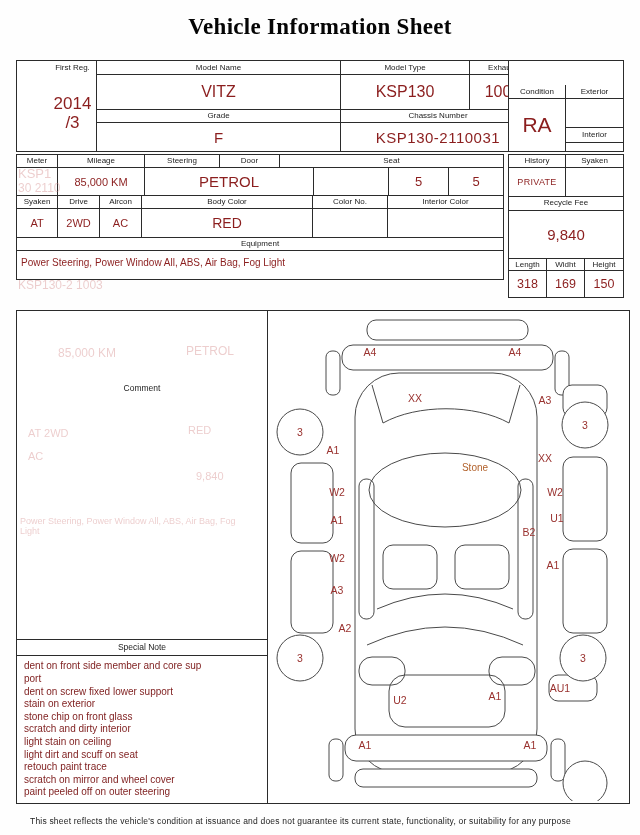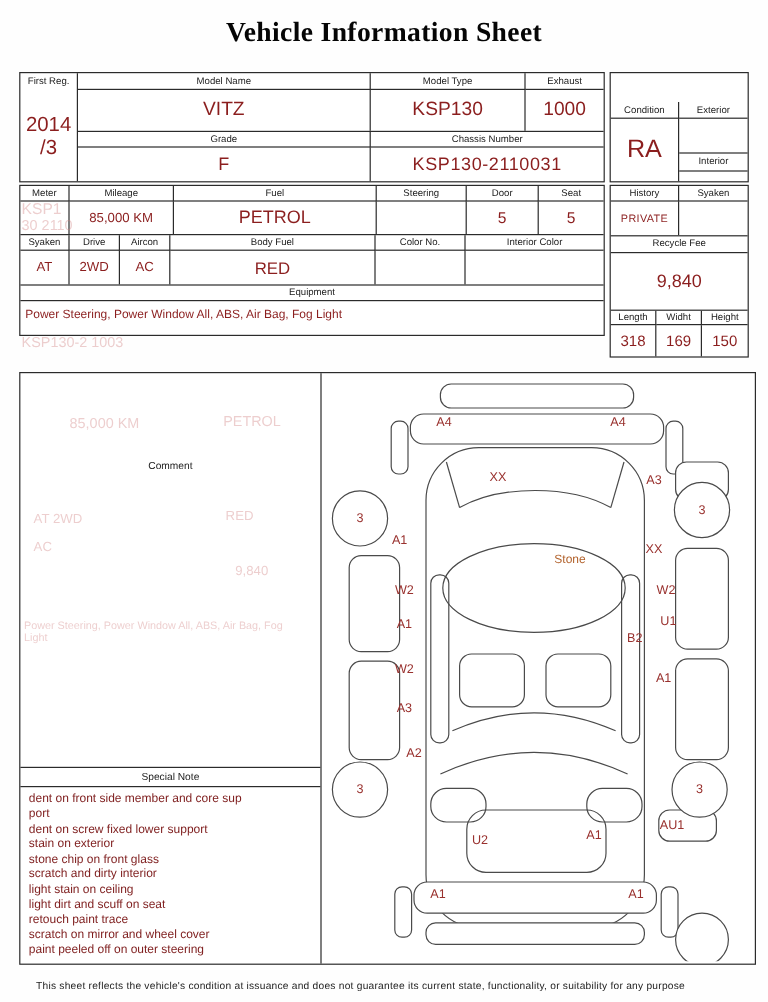--- a/index.html
+++ b/index.html
@@ -21,21 +21,21 @@
   .ghost{position:absolute;color:#d08080;opacity:.38;max-width:236px;line-height:1.15;pointer-events:none;filter:blur(.3px);}
   .footer{position:absolute;left:30px;top:816px;width:586px;font-size:8.5px;color:#222;letter-spacing:.2px;}
 </style>
 </head>
 <body>
 
 <div class="page">
 
   <div class="title">Vehicle Information Sheet</div>
 
-  <div class="box" style="left:16px;top:60px;width:486px;height:90px;display:flex;">
+  <div class="box" style="left:16px;top:60px;width:486px;height:90px;display:flex;padding-left:32px;">
     <div class="bR" style="width:47px;display:flex;flex-direction:column;">
       <div class="lbl">First Reg.</div>
       <div class="val" style="font-size:17px;line-height:19px;white-space:pre-line;flex:1;display:flex;align-items:center;justify-content:center;">2014
 /3</div>
     </div>
     <div style="flex:1;display:flex;flex-direction:column;">
       <div class="row" style="height:14px;">
         <div class="lbl bR bB" style="width:243px;">Model Name</div>
         <div class="lbl bR bB" style="width:128px;">Model Type</div>
         <div class="lbl bB" style="flex:1;">Exhaust</div>
@@ -68,38 +68,37 @@
         <div class="lbl bB" style="height:14px;">Interior</div>
         <div style="flex:1;"></div>
       </div>
     </div>
   </div>
 
   <div class="box" style="left:16px;top:154px;width:486px;height:124px;display:flex;flex-direction:column;">
     <div class="row" style="height:13px;">
       <div class="lbl bR bB" style="width:40px;line-height:12px;">Meter</div>
       <div class="lbl bR bB" style="width:86px;line-height:12px;">Mileage</div>
-      <div class="lbl bR bB" style="width:168px;line-height:12px;">Fuel</div>
       <div class="lbl bR bB" style="width:74px;line-height:12px;">Steering</div>
       <div class="lbl bR bB" style="width:59px;line-height:12px;">Door</div>
       <div class="lbl bB" style="flex:1;line-height:12px;">Seat</div>
     </div>
     <div class="row" style="height:27px;">
       <div class="val bR center" style="width:40px;"></div>
       <div class="val bR center" style="width:86px;font-size:11px;">85,000 KM</div>
       <div class="val bR center" style="width:168px;font-size:15px;">PETROL</div>
       <div class="val bR center" style="width:74px;"></div>
       <div class="val bR center" style="width:59px;font-size:13px;">5</div>
       <div class="val center" style="flex:1;font-size:13px;">5</div>
     </div>
     <div class="row bT" style="height:13px;">
       <div class="lbl bR bB" style="width:40px;line-height:12px;">Syaken</div>
       <div class="lbl bR bB" style="width:41px;line-height:12px;">Drive</div>
       <div class="lbl bR bB" style="width:41px;line-height:12px;">Aircon</div>
-      <div class="lbl bR bB" style="width:170px;line-height:12px;">Body Fuel</div>
+      <div class="lbl bR bB" style="width:170px;line-height:12px;">Body Color</div>
       <div class="lbl bR bB" style="width:74px;line-height:12px;">Color No.</div>
       <div class="lbl bB" style="flex:1;line-height:12px;">Interior Color</div>
     </div>
     <div class="row" style="height:28px;">
       <div class="val bR center" style="width:40px;font-size:11px;">AT</div>
       <div class="val bR center" style="width:41px;font-size:11px;">2WD</div>
       <div class="val bR center" style="width:41px;font-size:11px;">AC</div>
       <div class="val bR center" style="width:170px;font-size:14px;">RED</div>
       <div class="val bR center" style="width:74px;"></div>
       <div class="val center" style="flex:1;"></div>

